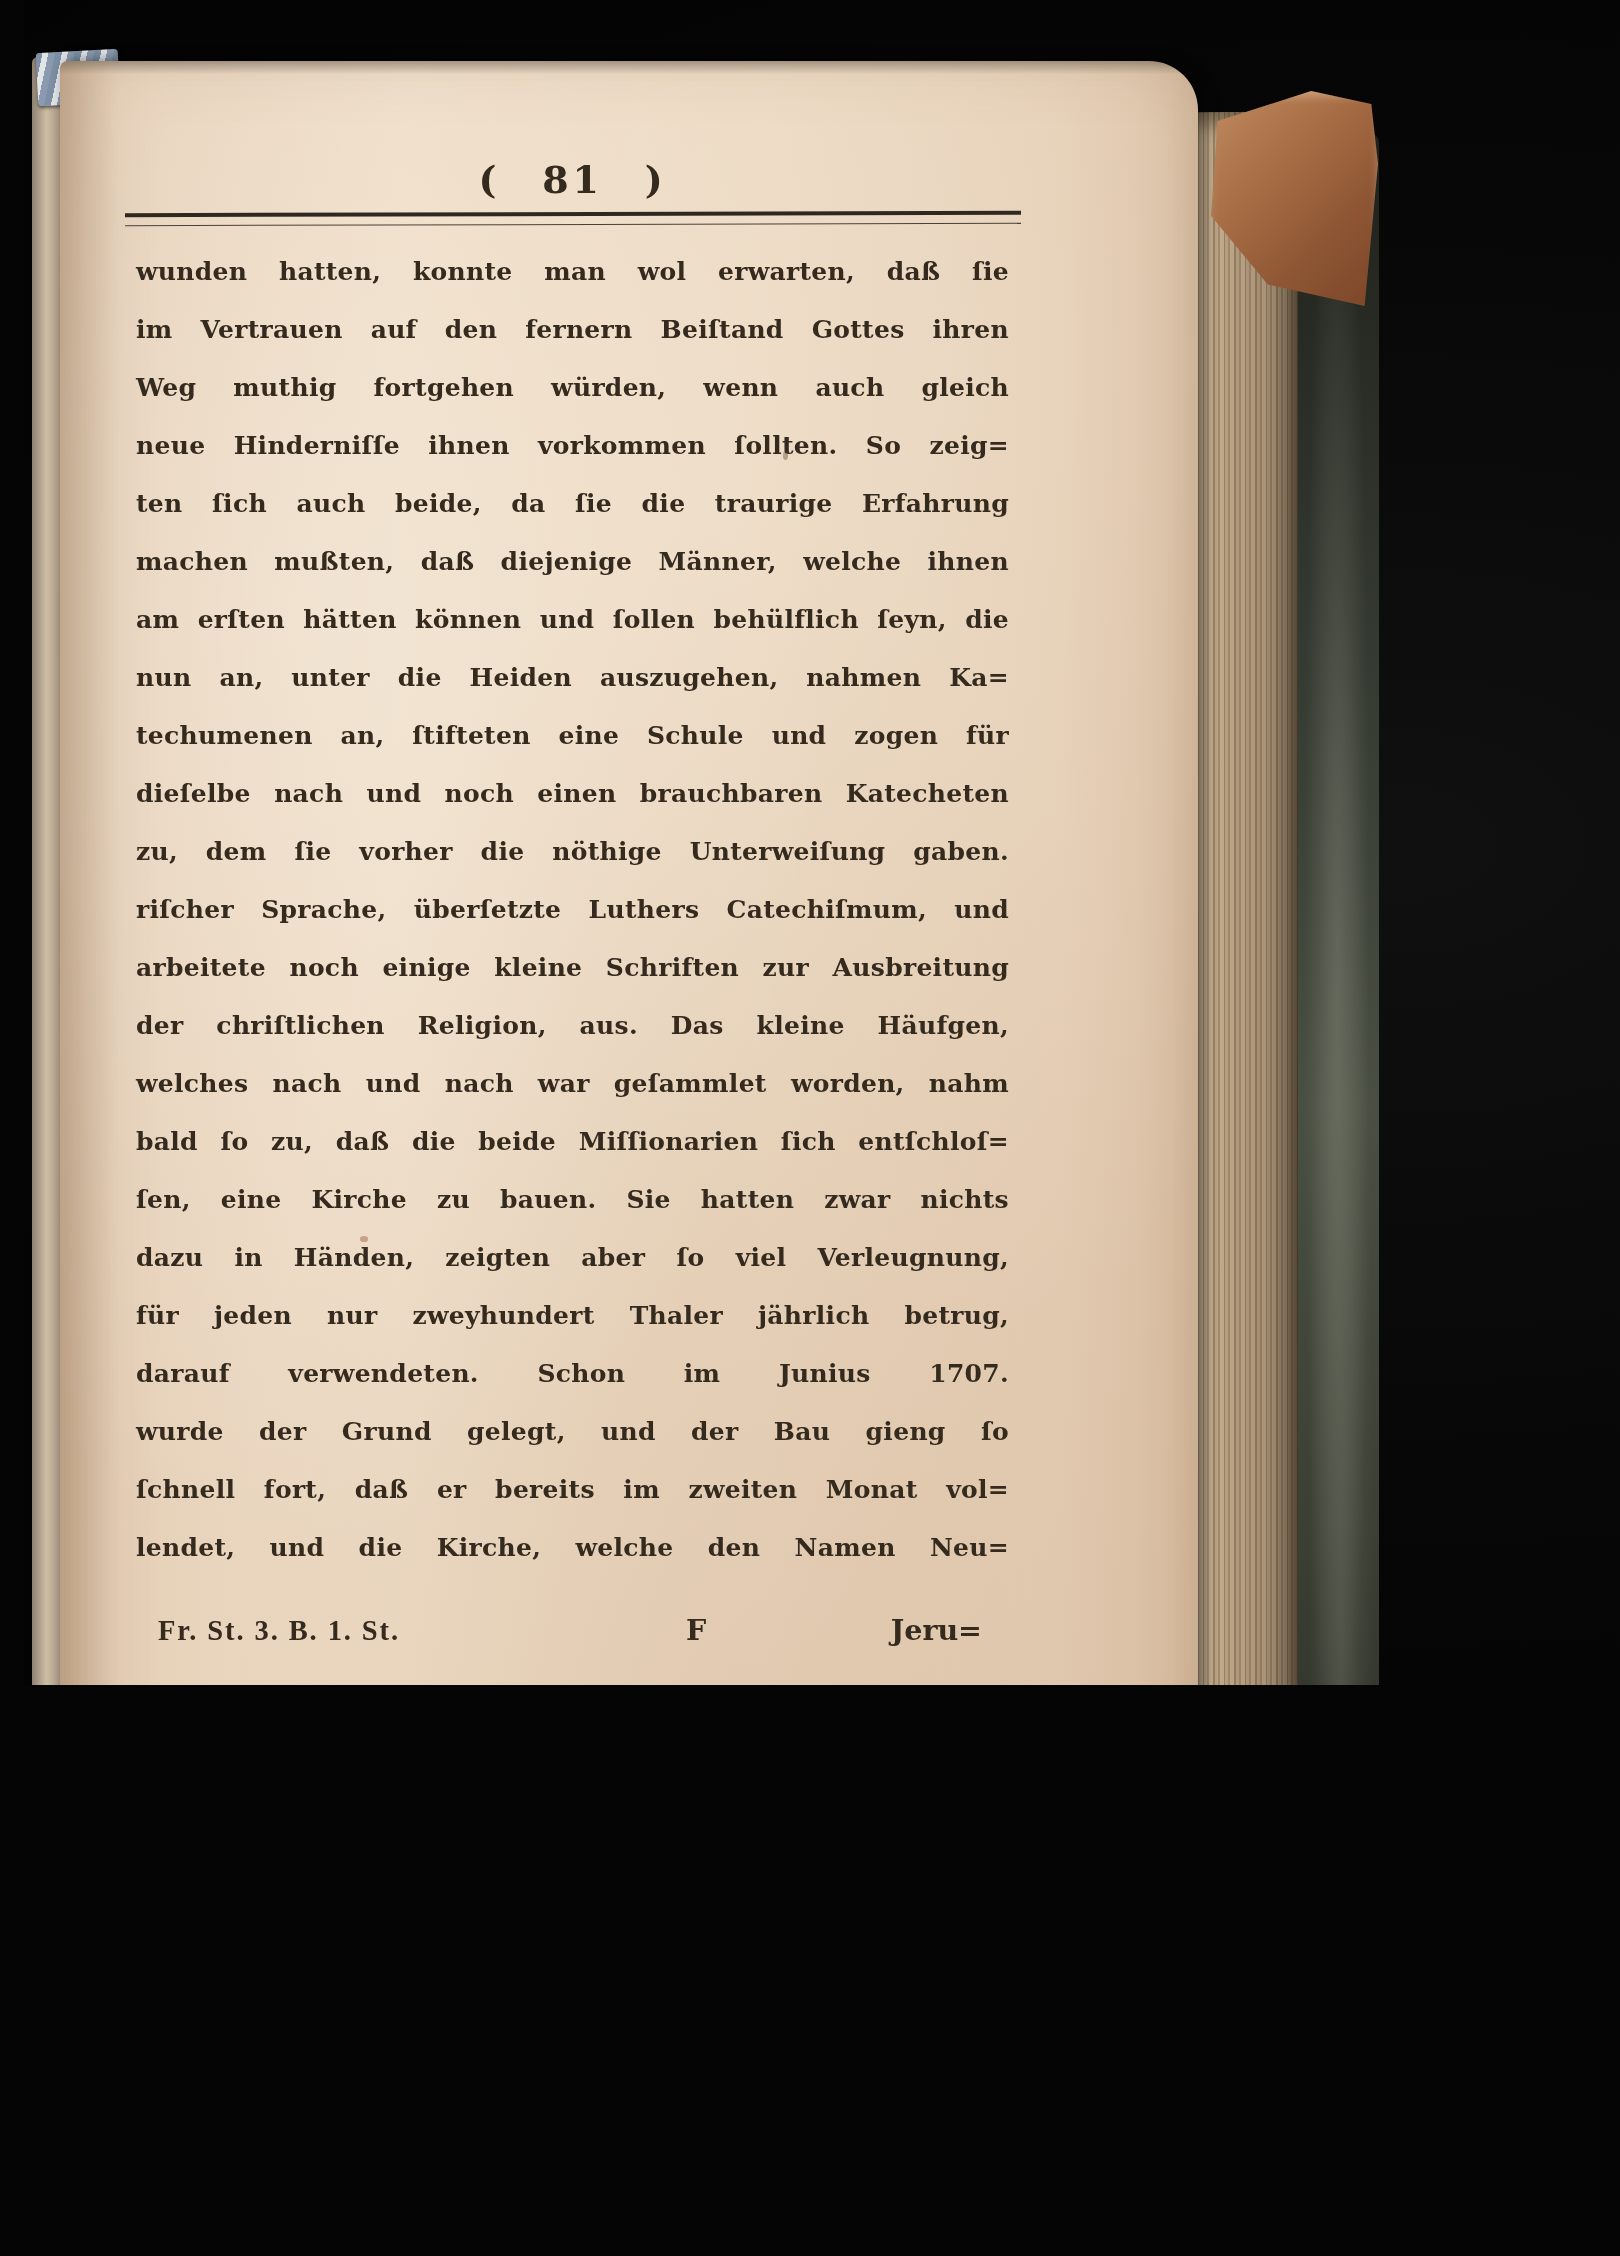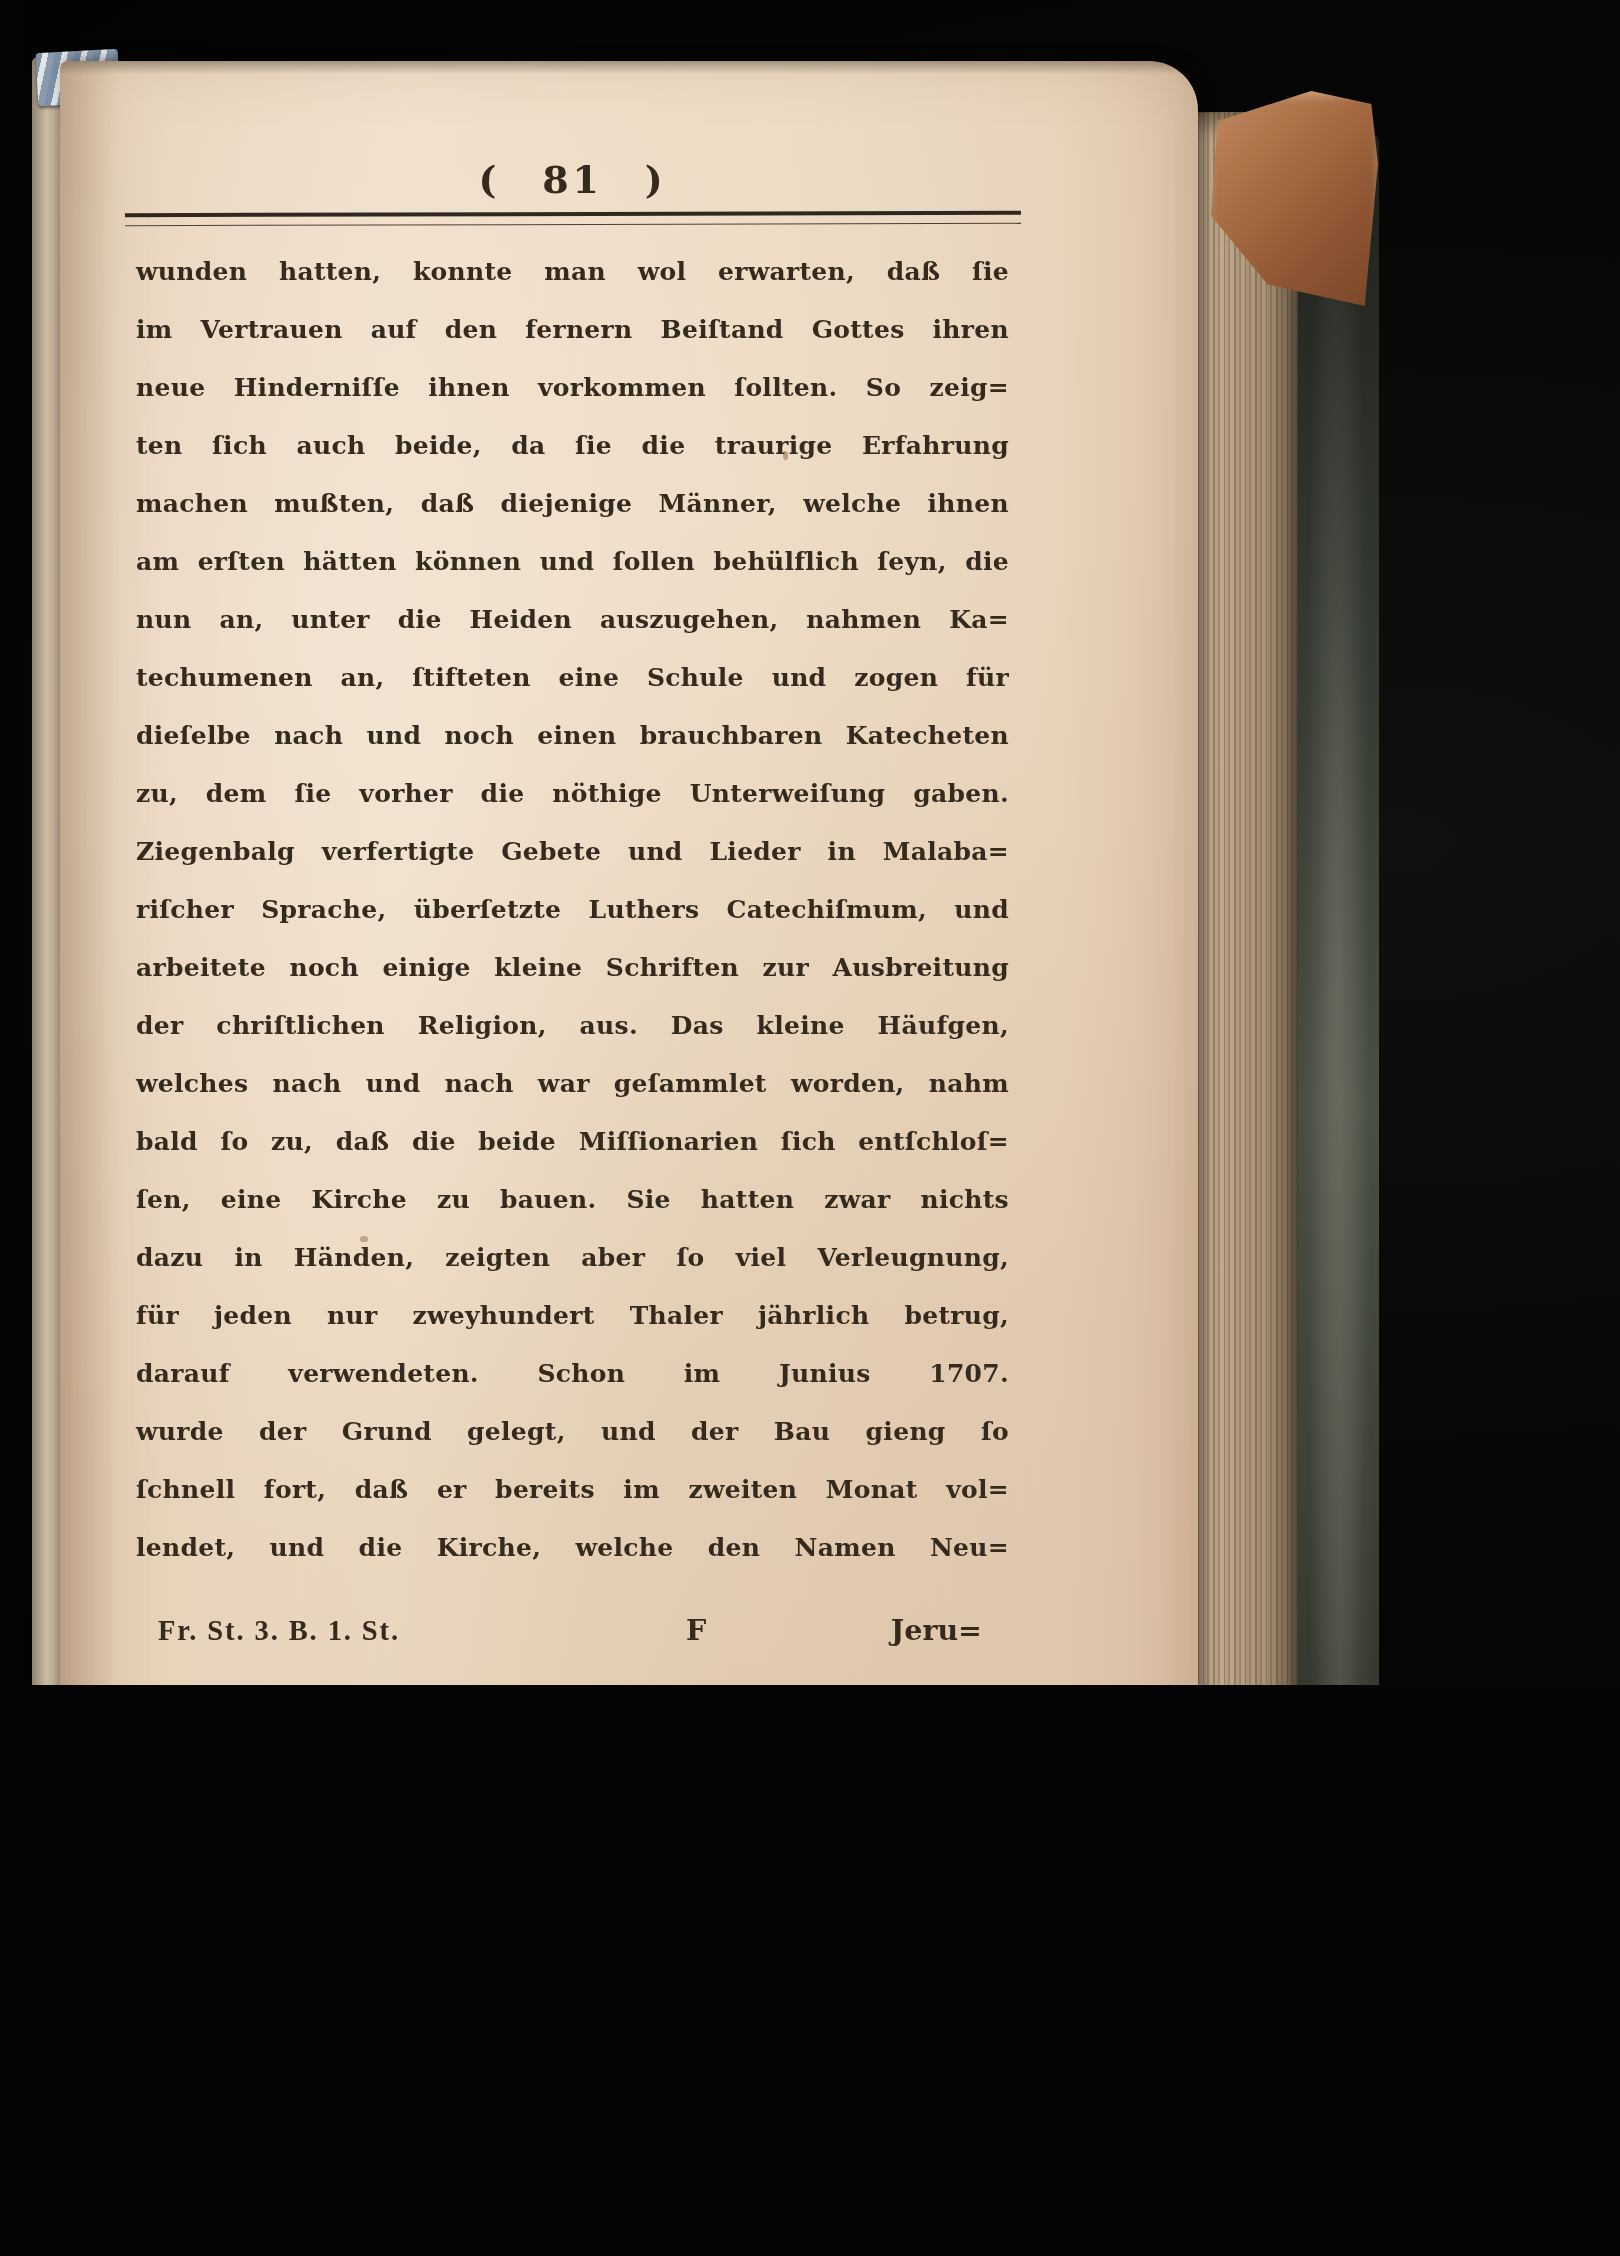--- a/index.html
+++ b/index.html
@@ -85,29 +85,29 @@
 
   <div class="page">
     <div class="textcol">
 
       <div class="pageno">( 81 )</div>
       <div class="rule"></div>
 
       <div class="body">
         <div class="line">wunden hatten, konnte man wol erwarten, daß ſie</div>
         <div class="line">im Vertrauen auf den fernern Beiſtand Gottes ihren</div>
+        <div class="line">Weg muthig fortgehen würden, wenn auch gleich</div>
         <div class="line">neue Hinderniſſe ihnen vorkommen ſollten.  So zeig=</div>
         <div class="line">ten ſich auch beide, da ſie die traurige Erfahrung</div>
         <div class="line">machen mußten, daß diejenige Männer, welche ihnen</div>
         <div class="line">am erſten hätten können und ſollen behülflich ſeyn, die</div>
         <div class="line">nun an, unter die Heiden auszugehen, nahmen Ka=</div>
         <div class="line">techumenen an, ſtifteten eine Schule und zogen für</div>
         <div class="line">dieſelbe nach und noch einen brauchbaren Katecheten</div>
         <div class="line">zu, dem ſie vorher die nöthige Unterweiſung gaben.</div>
-        <div class="line">Ziegenbalg verfertigte Gebete und Lieder in Malaba=</div>
         <div class="line">riſcher Sprache, überſetzte Luthers Catechiſmum, und</div>
         <div class="line">arbeitete noch einige kleine Schriften zur Ausbreitung</div>
         <div class="line">der chriſtlichen Religion, aus.  Das kleine Häufgen,</div>
         <div class="line">welches nach und nach war geſammlet worden, nahm</div>
         <div class="line">bald ſo zu, daß die beide Miſſionarien ſich entſchloſ=</div>
         <div class="line">ſen, eine Kirche zu bauen.  Sie hatten zwar nichts</div>
         <div class="line">dazu in Händen, zeigten aber ſo viel Verleugnung,</div>
         <div class="line">für jeden nur zweyhundert Thaler jährlich betrug,</div>
         <div class="line">darauf verwendeten.  Schon im Junius 1707.</div>
         <div class="line">wurde der Grund gelegt, und der Bau gieng ſo</div>

